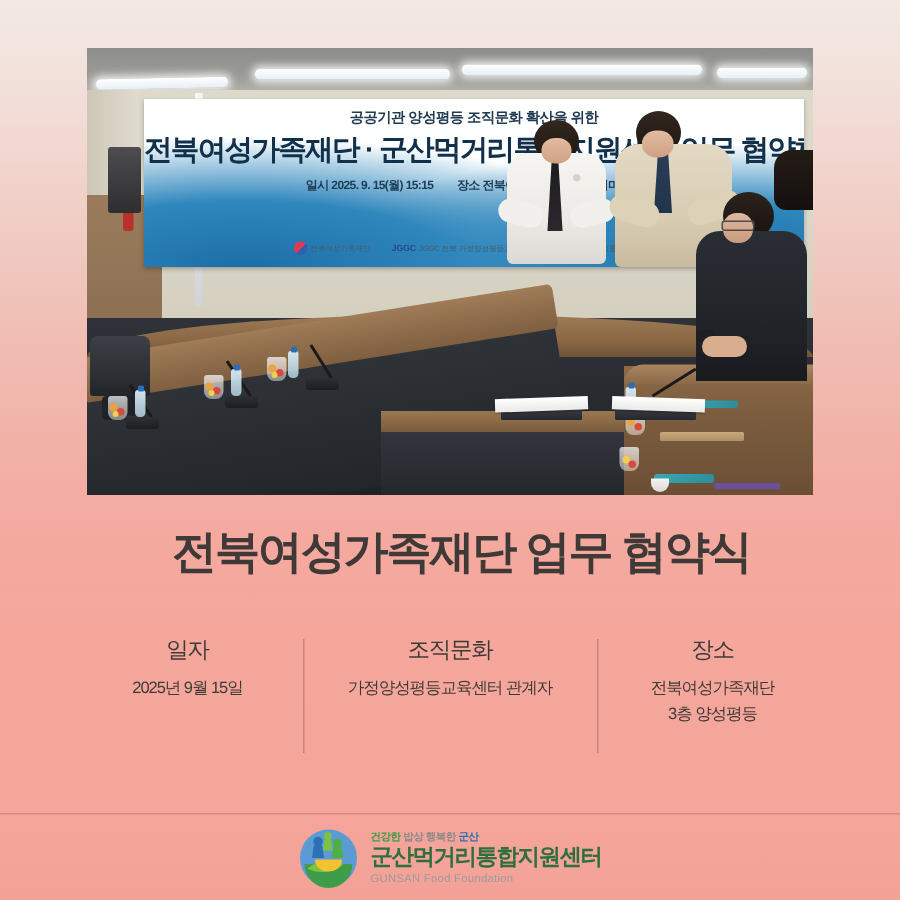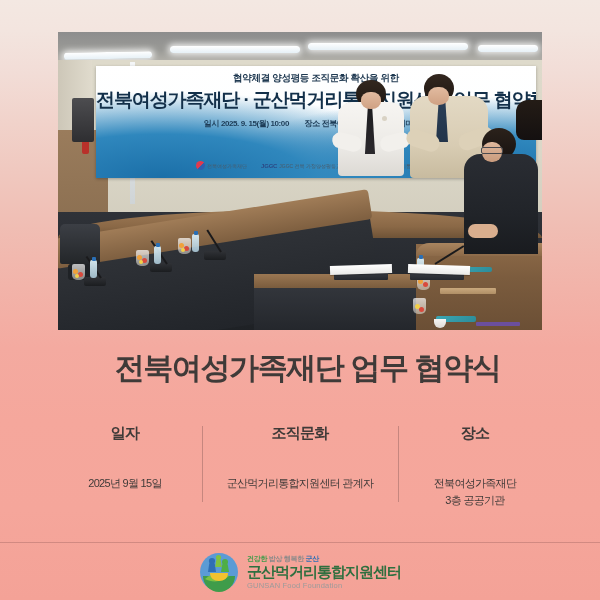--- a/index.html
+++ b/index.html
@@ -420,24 +420,24 @@
   .col {
     flex: 1 1 0;
     text-align: center;
     padding: 0 4px;
   }
   .col.c1 { flex: 0 0 162px; }
   .col.c2 { flex: 1 1 auto; }
   .col.c3 { flex: 0 0 162px; }
   .col-h {
     font-size: 15px;
-    font-weight: bold;
+    font-weight: normal;
     letter-spacing: -.8px;
     color: #3f3a38;
-    margin-bottom: 32px;
+    margin-bottom: 8px;
   }
   .col-v {
     font-size: 11px;
     letter-spacing: -.7px;
     color: #3f3a38;
     line-height: 1.55;
   }
   .vdiv {
     position: absolute;
     top: 2px;
@@ -505,25 +505,25 @@
 
     <div class="wall"></div>
     <div class="pillar"></div>
     <div class="wainscot"></div>
     <div class="door-frame"></div>
     <div class="extinguisher"></div>
     <div class="speaker"></div>
 
     <div class="banner">
       <div class="banner-inner">
-        <div class="banner-l1">협약체결 양성평등 조직문화 확산을 위한</div>
+        <div class="banner-l1">공공기관 양성평등 조직문화 확산을 위한</div>
         <div class="banner-l2">전북여성가족재단 · 군산먹거리통합지원센터 업무 협약체결</div>
         <div class="banner-l3">
           <span>일시</span>
-          <span>2025. 9. 15(월) 10:00</span>
+          <span>2025. 9. 15(월) 15:15</span>
           <span class="sep"></span>
           <span>장소</span>
           <span>전북여성가족재단 3층 세미나실</span>
         </div>
       </div>
       <div class="banner-logos">
         <span class="blogo">
           <span class="mark mk-red"></span>
           <span>전북여성가족재단</span>
         </span>
@@ -632,27 +632,27 @@
 
   <div class="info">
 
     <div class="col c1">
       <div class="col-h">일자</div>
       <div class="col-v">2025년 9월 15일</div>
     </div>
 
     <div class="col c2">
       <div class="col-h">조직문화</div>
-      <div class="col-v">군산먹거리통합지원센터 관계자</div>
+      <div class="col-v">가정양성평등교육센터 관계자</div>
     </div>
 
     <div class="col c3">
       <div class="col-h">장소</div>
       <div class="col-v">전북여성가족재단</div>
-      <div class="col-v">3층 공공기관</div>
+      <div class="col-v">3층 양성평등</div>
     </div>
 
     <div class="vdiv d1"></div>
     <div class="vdiv d2"></div>
   </div>
 
   <div class="hdiv"></div>
 
   <div class="footer">
     <div class="logo-mark">

